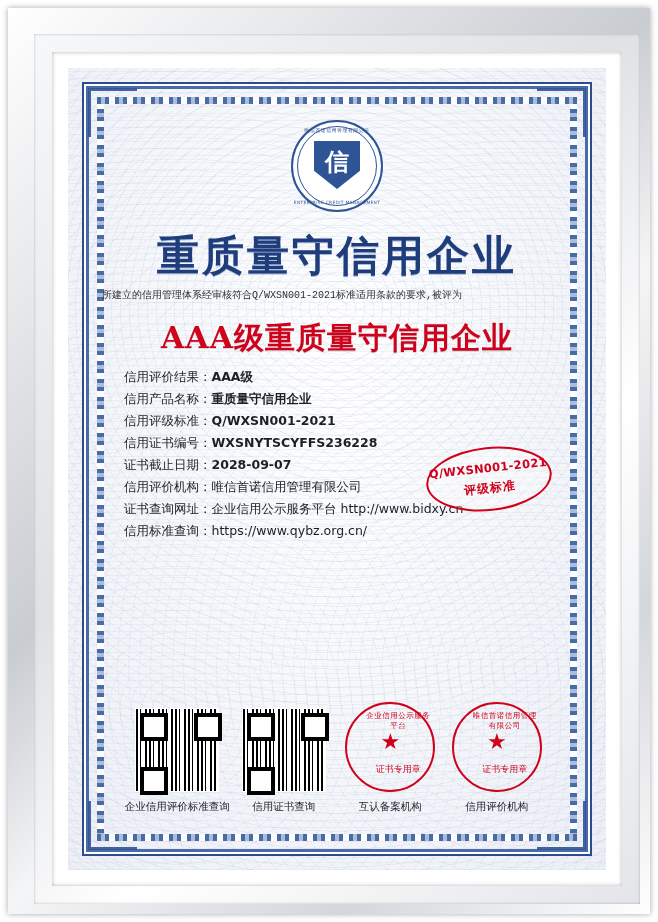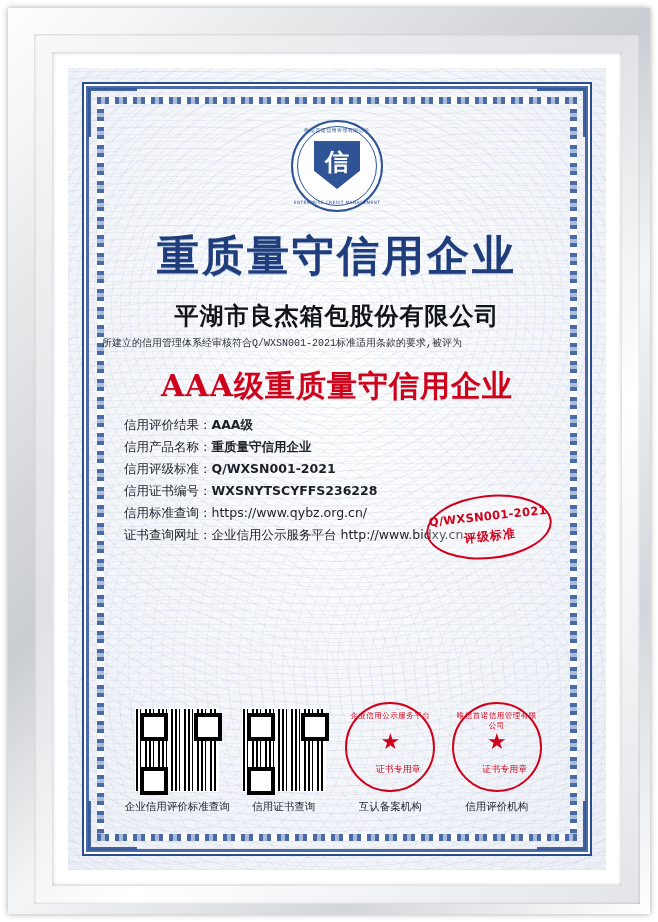--- a/index.html
+++ b/index.html
@@ -164,21 +164,21 @@
     width:86px;height:86px;margin:0 auto;position:relative;
     border:2.5px solid #d0021b;border-radius:50%;
     color:#d0021b;
   }
   .seal .star{
     position:absolute;left:50%;top:44%;transform:translate(-50%,-50%);
     font-size:22px;line-height:1;color:#d0021b;
     font-family:"DejaVu Sans",sans-serif;
   }
   .seal .arc{
-    position:absolute;left:0;right:0;top:7px;text-align:center;
+    position:absolute;left:16px;right:0;top:7px;text-align:center;
     font-size:7.5px;letter-spacing:.5px;font-family:"DejaVu Sans",sans-serif;
   }
   .seal .sub{
     position:absolute;left:16px;right:0;bottom:14px;text-align:center;
     font-size:9px;font-family:"DejaVu Sans",sans-serif;
   }
   .caption{
     margin-top:8px;font-size:10.5px;color:#1b1f26;
     font-family:"DejaVu Sans",sans-serif;
   }
@@ -205,42 +205,47 @@
         <div class="ring"></div>
         <div class="ring2"></div>
         <div class="arc-top">唯信首诺信用管理有限公司</div>
         <div class="shield">
           <span>信</span>
         </div>
         <div class="arc-bot">ENTERPRISE CREDIT MANAGEMENT</div>
       </div>
 
       <div class="title-main">重质量守信用企业</div>
-      <div class="company">平湖市良杰箱包股份有限公司</div>
       <div class="statement">所建立的信用管理体系经审核符合Q/WXSN001-2021标准适用条款的要求,被评为</div>
       <div class="grade">AAA级重质量守信用企业</div>
 
       <div class="fields">
         <div class="field">
           <span class="lab">信用评价结果：</span><span class="val">AAA级</span>
         </div>
         <div class="field">
           <span class="lab">信用产品名称：</span><span class="val">重质量守信用企业</span>
         </div>
         <div class="field">
           <span class="lab">信用评级标准：</span><span class="val">Q/WXSN001-2021</span>
         </div>
         <div class="field">
           <span class="lab">信用证书编号：</span><span class="val">WXSNYTSCYFFS236228</span>
         </div>
         <div class="field">
+          <span class="lab">证书截止日期：</span><span class="val">2028-09-07</span>
+        </div>
+        <div class="field">
+          <span class="lab">信用评价机构：</span><span class="val plain">唯信首诺信用管理有限公司</span>
+        </div>
+        <div class="field">
+          <span class="lab">证书查询网址：</span><span class="val plain">企业信用公示服务平台 http://www.bidxy.cn</span>
+        </div>
+        <div class="field">
           <span class="lab">信用标准查询：</span><span class="val plain">https://www.qybz.org.cn/</span>
-        </div>
-        <div class="field">
-          <span class="lab">证书查询网址：</span><span class="val plain">企业信用公示服务平台 http://www.bidxy.cn</span>
         </div>
 
         <div class="std-stamp">
           <div class="l1">Q/WXSN001-2021</div>
           <div class="l2">评级标准</div>
         </div>
       </div>
 
       <div class="bottom">
 

